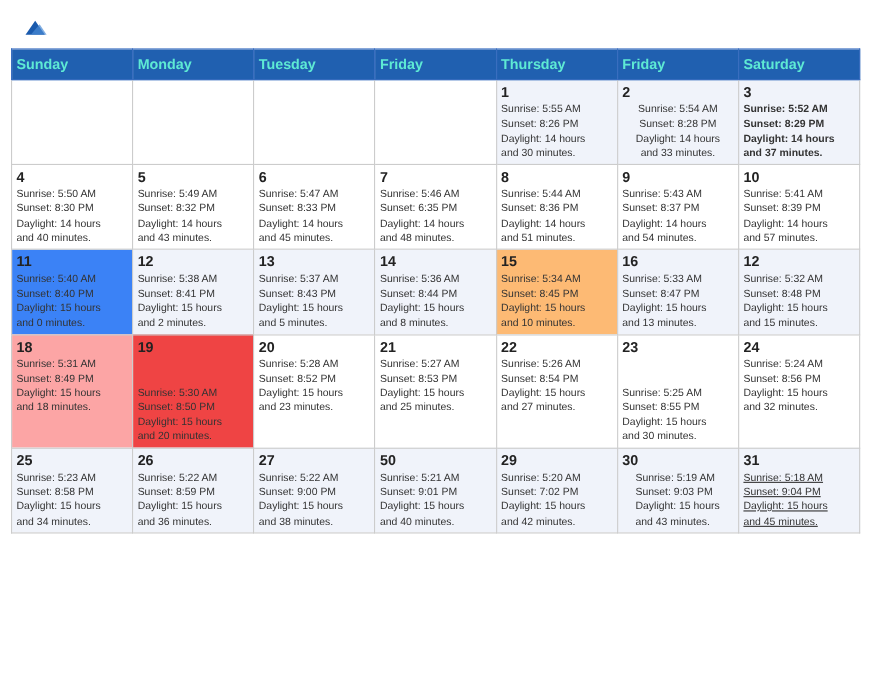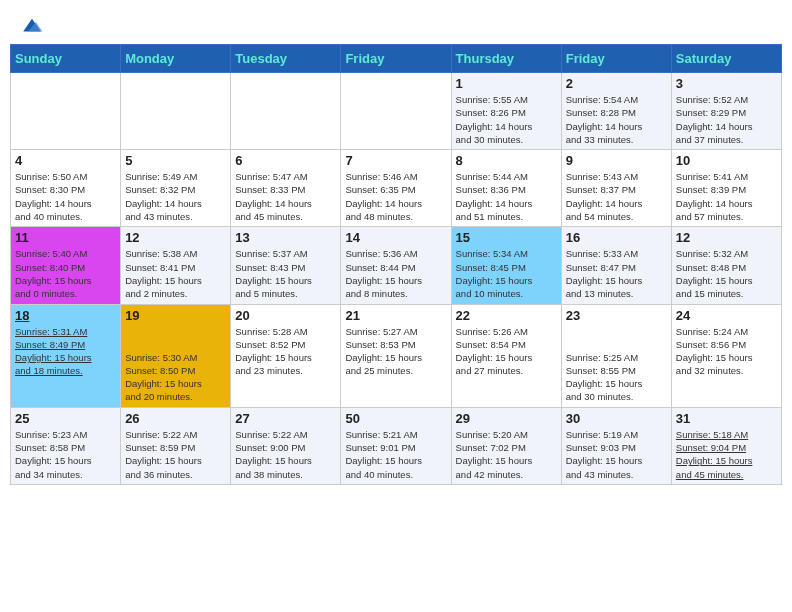--- a/index.html
+++ b/index.html
@@ -135,28 +135,28 @@
         <td class="empty-cell" style="background: rgb(255, 255, 255);"></td>
         <td style="background: rgb(240, 243, 250);">
           <span class="day-number">1</span>
           <div class="day-info" style="white-space: pre-line;">Sunrise: 5:55 AM
 Sunset: 8:26 PM
 Daylight: 14 hours
 and 30 minutes.</div>
         </td>
         <td style="background: rgb(240, 243, 250);">
           <span class="day-number">2</span>
-          <div class="day-info" style="white-space: pre-line;">Sunrise: 5:54 AM
+          <div class="day-info" style="white-space: pre-line; text-align: center;">Sunrise: 5:54 AM
 Sunset: 8:28 PM
 Daylight: 14 hours
 and 33 minutes.</div>
         </td>
         <td style="background: rgb(240, 243, 250);">
           <span class="day-number">3</span>
-          <div class="day-info" style="white-space: pre-line;">Sunrise: 5:52 AM
+          <div class="day-info" style="white-space: pre-line; font-weight: bold;">Sunrise: 5:52 AM
 Sunset: 8:29 PM
 Daylight: 14 hours
 and 37 minutes.</div>
         </td>
       </tr>
       <tr>
         <td style="background: rgb(255, 255, 255);">
           <span class="day-number">4</span>
           <div class="day-info" style="white-space: pre-line;">Sunrise: 5:50 AM
 Sunset: 8:30 PM
@@ -200,21 +200,21 @@
         </td>
         <td style="background: rgb(255, 255, 255);">
           <span class="day-number">10</span>
           <div class="day-info" style="white-space: pre-line;">Sunrise: 5:41 AM
 Sunset: 8:39 PM
 Daylight: 14 hours
 and 57 minutes.</div>
         </td>
       </tr>
       <tr>
-        <td style="background: #d946ef;">
+        <td style="background: #3b82f6;">
           <span class="day-number">11</span>
           <div class="day-info" style="white-space: pre-line;">Sunrise: 5:40 AM
 Sunset: 8:40 PM
 Daylight: 15 hours
 and 0 minutes.</div>
         </td>
         <td style="background: rgb(240, 243, 250);">
           <span class="day-number">12</span>
           <div class="day-info" style="white-space: pre-line;">Sunrise: 5:38 AM
 Sunset: 8:41 PM
@@ -228,21 +228,21 @@
 Daylight: 15 hours
 and 5 minutes.</div>
         </td>
         <td style="background: rgb(240, 243, 250);">
           <span class="day-number">14</span>
           <div class="day-info" style="white-space: pre-line;">Sunrise: 5:36 AM
 Sunset: 8:44 PM
 Daylight: 15 hours
 and 8 minutes.</div>
         </td>
-        <td style="background: #7dd3fc;">
+        <td style="background: #fdba74;">
           <span class="day-number">15</span>
           <div class="day-info" style="white-space: pre-line;">Sunrise: 5:34 AM
 Sunset: 8:45 PM
 Daylight: 15 hours
 and 10 minutes.</div>
         </td>
         <td style="background: rgb(240, 243, 250);">
           <span class="day-number">16</span>
           <div class="day-info" style="white-space: pre-line;">Sunrise: 5:33 AM
 Sunset: 8:47 PM
@@ -251,28 +251,28 @@
         </td>
         <td style="background: rgb(240, 243, 250);">
           <span class="day-number">12</span>
           <div class="day-info" style="white-space: pre-line;">Sunrise: 5:32 AM
 Sunset: 8:48 PM
 Daylight: 15 hours
 and 15 minutes.</div>
         </td>
       </tr>
       <tr>
-        <td style="background: #7dd3fc; text-decoration: underline;">
+        <td style="background: #fca5a5;">
           <span class="day-number">18</span>
           <div class="day-info" style="white-space: pre-line;">Sunrise: 5:31 AM
 Sunset: 8:49 PM
 Daylight: 15 hours
 and 18 minutes.</div>
         </td>
-        <td style="background: #eab308;">
+        <td style="background: #ef4444;">
           <span class="day-number">19</span>
           <div class="day-info" style="white-space: pre-line; margin-top: 28px;">Sunrise: 5:30 AM
 Sunset: 8:50 PM
 Daylight: 15 hours
 and 20 minutes.</div>
         </td>
         <td style="background: rgb(255, 255, 255);">
           <span class="day-number">20</span>
           <div class="day-info" style="white-space: pre-line;">Sunrise: 5:28 AM
 Sunset: 8:52 PM
@@ -339,21 +339,21 @@
         </td>
         <td style="background: rgb(240, 243, 250);">
           <span class="day-number">29</span>
           <div class="day-info" style="white-space: pre-line;">Sunrise: 5:20 AM
 Sunset: 7:02 PM
 Daylight: 15 hours
 and 42 minutes.</div>
         </td>
         <td style="background: rgb(240, 243, 250);">
           <span class="day-number">30</span>
-          <div class="day-info" style="white-space: pre-line;">Sunrise: 5:19 AM
+          <div class="day-info" style="white-space: pre-line; margin-left: 12px;">Sunrise: 5:19 AM
 Sunset: 9:03 PM
 Daylight: 15 hours
 and 43 minutes.</div>
         </td>
         <td style="background: rgb(240, 243, 250);">
           <span class="day-number">31</span>
           <div class="day-info" style="white-space: pre-line; text-decoration: underline;">Sunrise: 5:18 AM
 Sunset: 9:04 PM
 Daylight: 15 hours
 and 45 minutes.</div>

